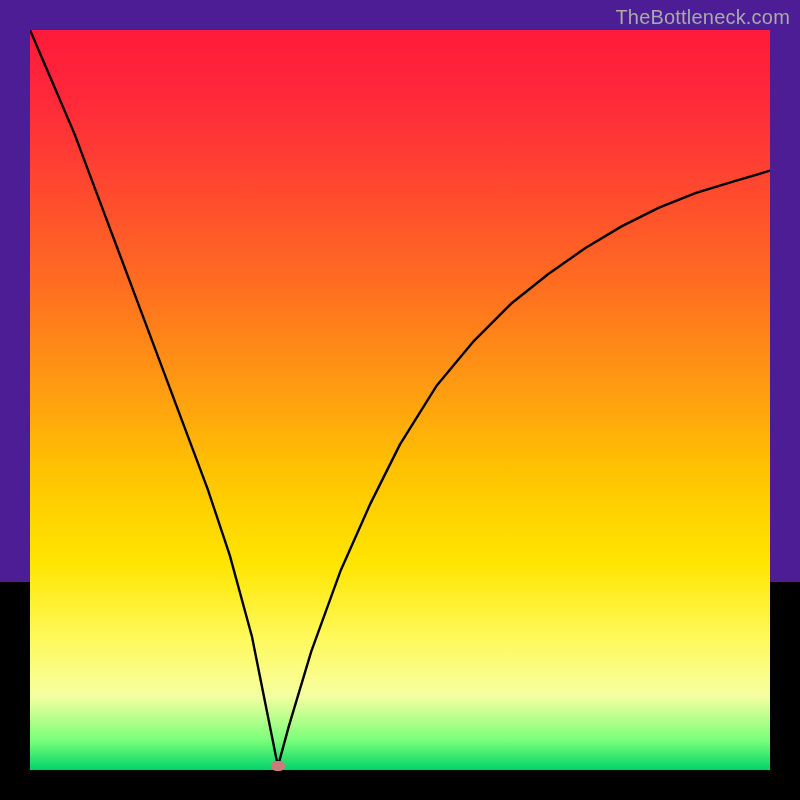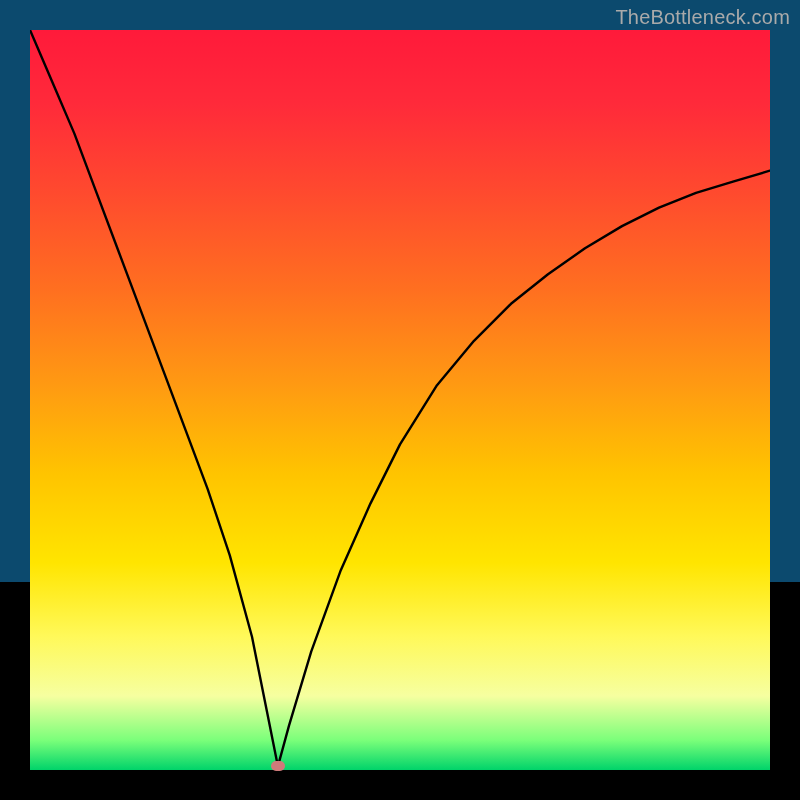--- a/index.html
+++ b/index.html
@@ -8,21 +8,21 @@
     width: 800px;
     height: 800px;
     background: #000;
     font-family: Arial, Helvetica, sans-serif;
     overflow: hidden;
   }
   .frame {
     position: relative;
     width: 800px;
     height: 582px;
-    background: #0c4a6e;
+    background: #4c1d95;
   }
   .plot {
     position: absolute;
     left: 30px;
     top: 30px;
     width: 740px;
     height: 740px;
     background: linear-gradient(to bottom,
       #ff1a3a 0%,
       #ff2a3a 10%,

